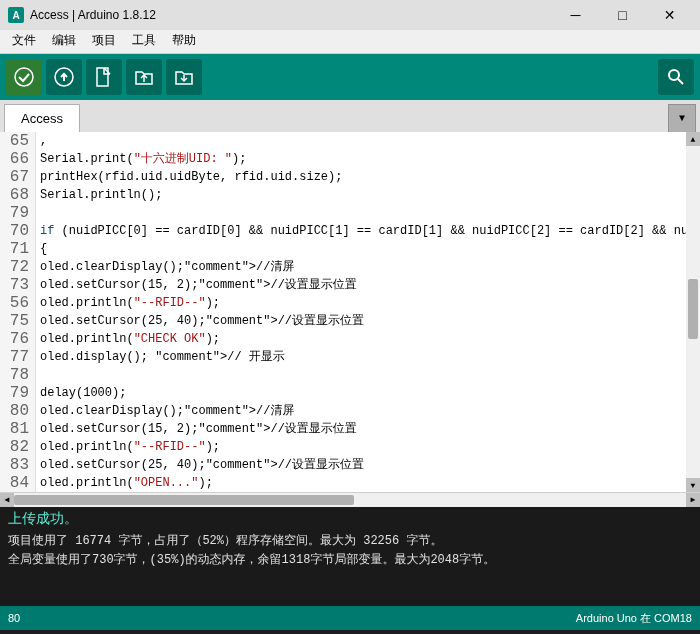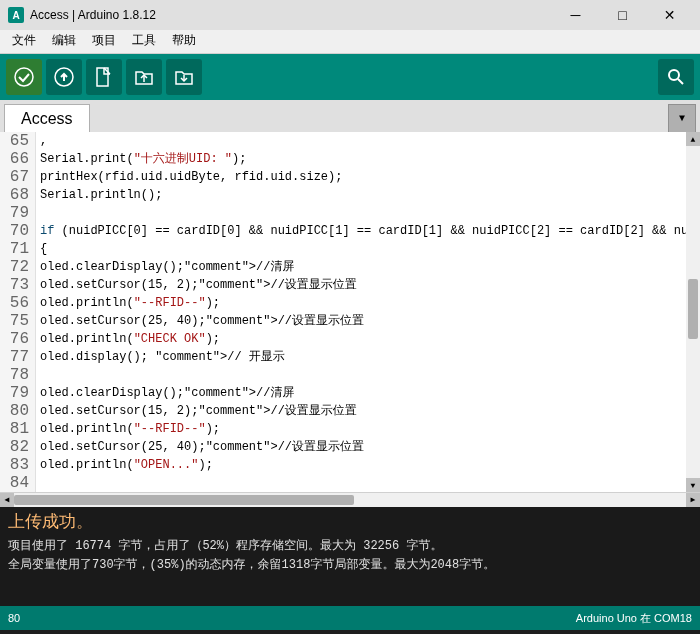--- a/index.html
+++ b/index.html
@@ -82,21 +82,21 @@
       align-items: flex-end;
       padding: 0 4px;
     }
     .tab {
       height: 28px;
       padding: 0 16px;
       background: white;
       border: 1px solid #b0b0b0;
       border-bottom: none;
       font-family: 'Segoe UI', sans-serif;
-      font-size: 16px;
+      font-size: 13px;
       display: flex;
       align-items: center;
       cursor: pointer;
       color: #000;
     }
     .tab-dropdown {
       margin-left: auto;
       width: 28px;
       height: 28px;
       background: #b0b0b0;
@@ -171,21 +171,21 @@
     
     .console-area {
       background: #1a1a1a;
       color: #e0e0e0;
       font-family: 'Courier New', monospace;
       font-size: 12px;
       padding: 4px 8px;
       height: 100px;
       overflow: hidden;
     }
-    .console-success { color: #fdba74; font-size: 17px; margin-bottom: 4px; }
+    .console-success { color: #5eead4; font-size: 14px; margin-bottom: 4px; }
     .console-info { color: #e0e0e0; font-size: 12px; line-height: 1.6; }
 
     
     .status-bar {
       height: 24px;
       background: #007a6e;
       display: flex;
       align-items: center;
       justify-content: space-between;
       padding: 0 8px;
@@ -309,20 +309,21 @@
         <div class="code-line">&nbsp;</div>
         <div class="code-line">  <span class="kw">if</span> (nuidPICC[0] == cardID[0] &amp;&amp; nuidPICC[1] == cardID[1] &amp;&amp; nuidPICC[2] == cardID[2] &amp;&amp; nui</div>
         <div class="code-line">  {</div>
         <div class="code-line">    oled.clearDisplay();<span class="&lt;span">"comment"</span>&gt;//清屏</div>
         <div class="code-line">    oled.setCursor(15, 2);<span class="&lt;span">"comment"</span>&gt;//设置显示位置</div>
         <div class="code-line">    oled.println(<span class="str">"--RFID--"</span>);</div>
         <div class="code-line">    oled.setCursor(25, 40);<span class="&lt;span">"comment"</span>&gt;//设置显示位置</div>
         <div class="code-line">    oled.println(<span class="str">"CHECK OK"</span>);</div>
         <div class="code-line">    oled.display(); <span class="&lt;span">"comment"</span>&gt;// 开显示</div>
         <div class="code-line">&nbsp;</div>
+        <div class="code-line">    delay(1000);</div>
         <div class="code-line">    oled.clearDisplay();<span class="&lt;span">"comment"</span>&gt;//清屏</div>
         <div class="code-line">    oled.setCursor(15, 2);<span class="&lt;span">"comment"</span>&gt;//设置显示位置</div>
         <div class="code-line">    oled.println(<span class="str">"--RFID--"</span>);</div>
         <div class="code-line">    oled.setCursor(25, 40);<span class="&lt;span">"comment"</span>&gt;//设置显示位置</div>
         <div class="code-line">    oled.println(<span class="str">"OPEN..."</span>);</div>
       </div>
     <div class="v-scrollbar">
       <div class="v-scroll-btn">▲</div>
       <div class="v-scroll-track">
         <div class="v-scroll-thumb"></div>

